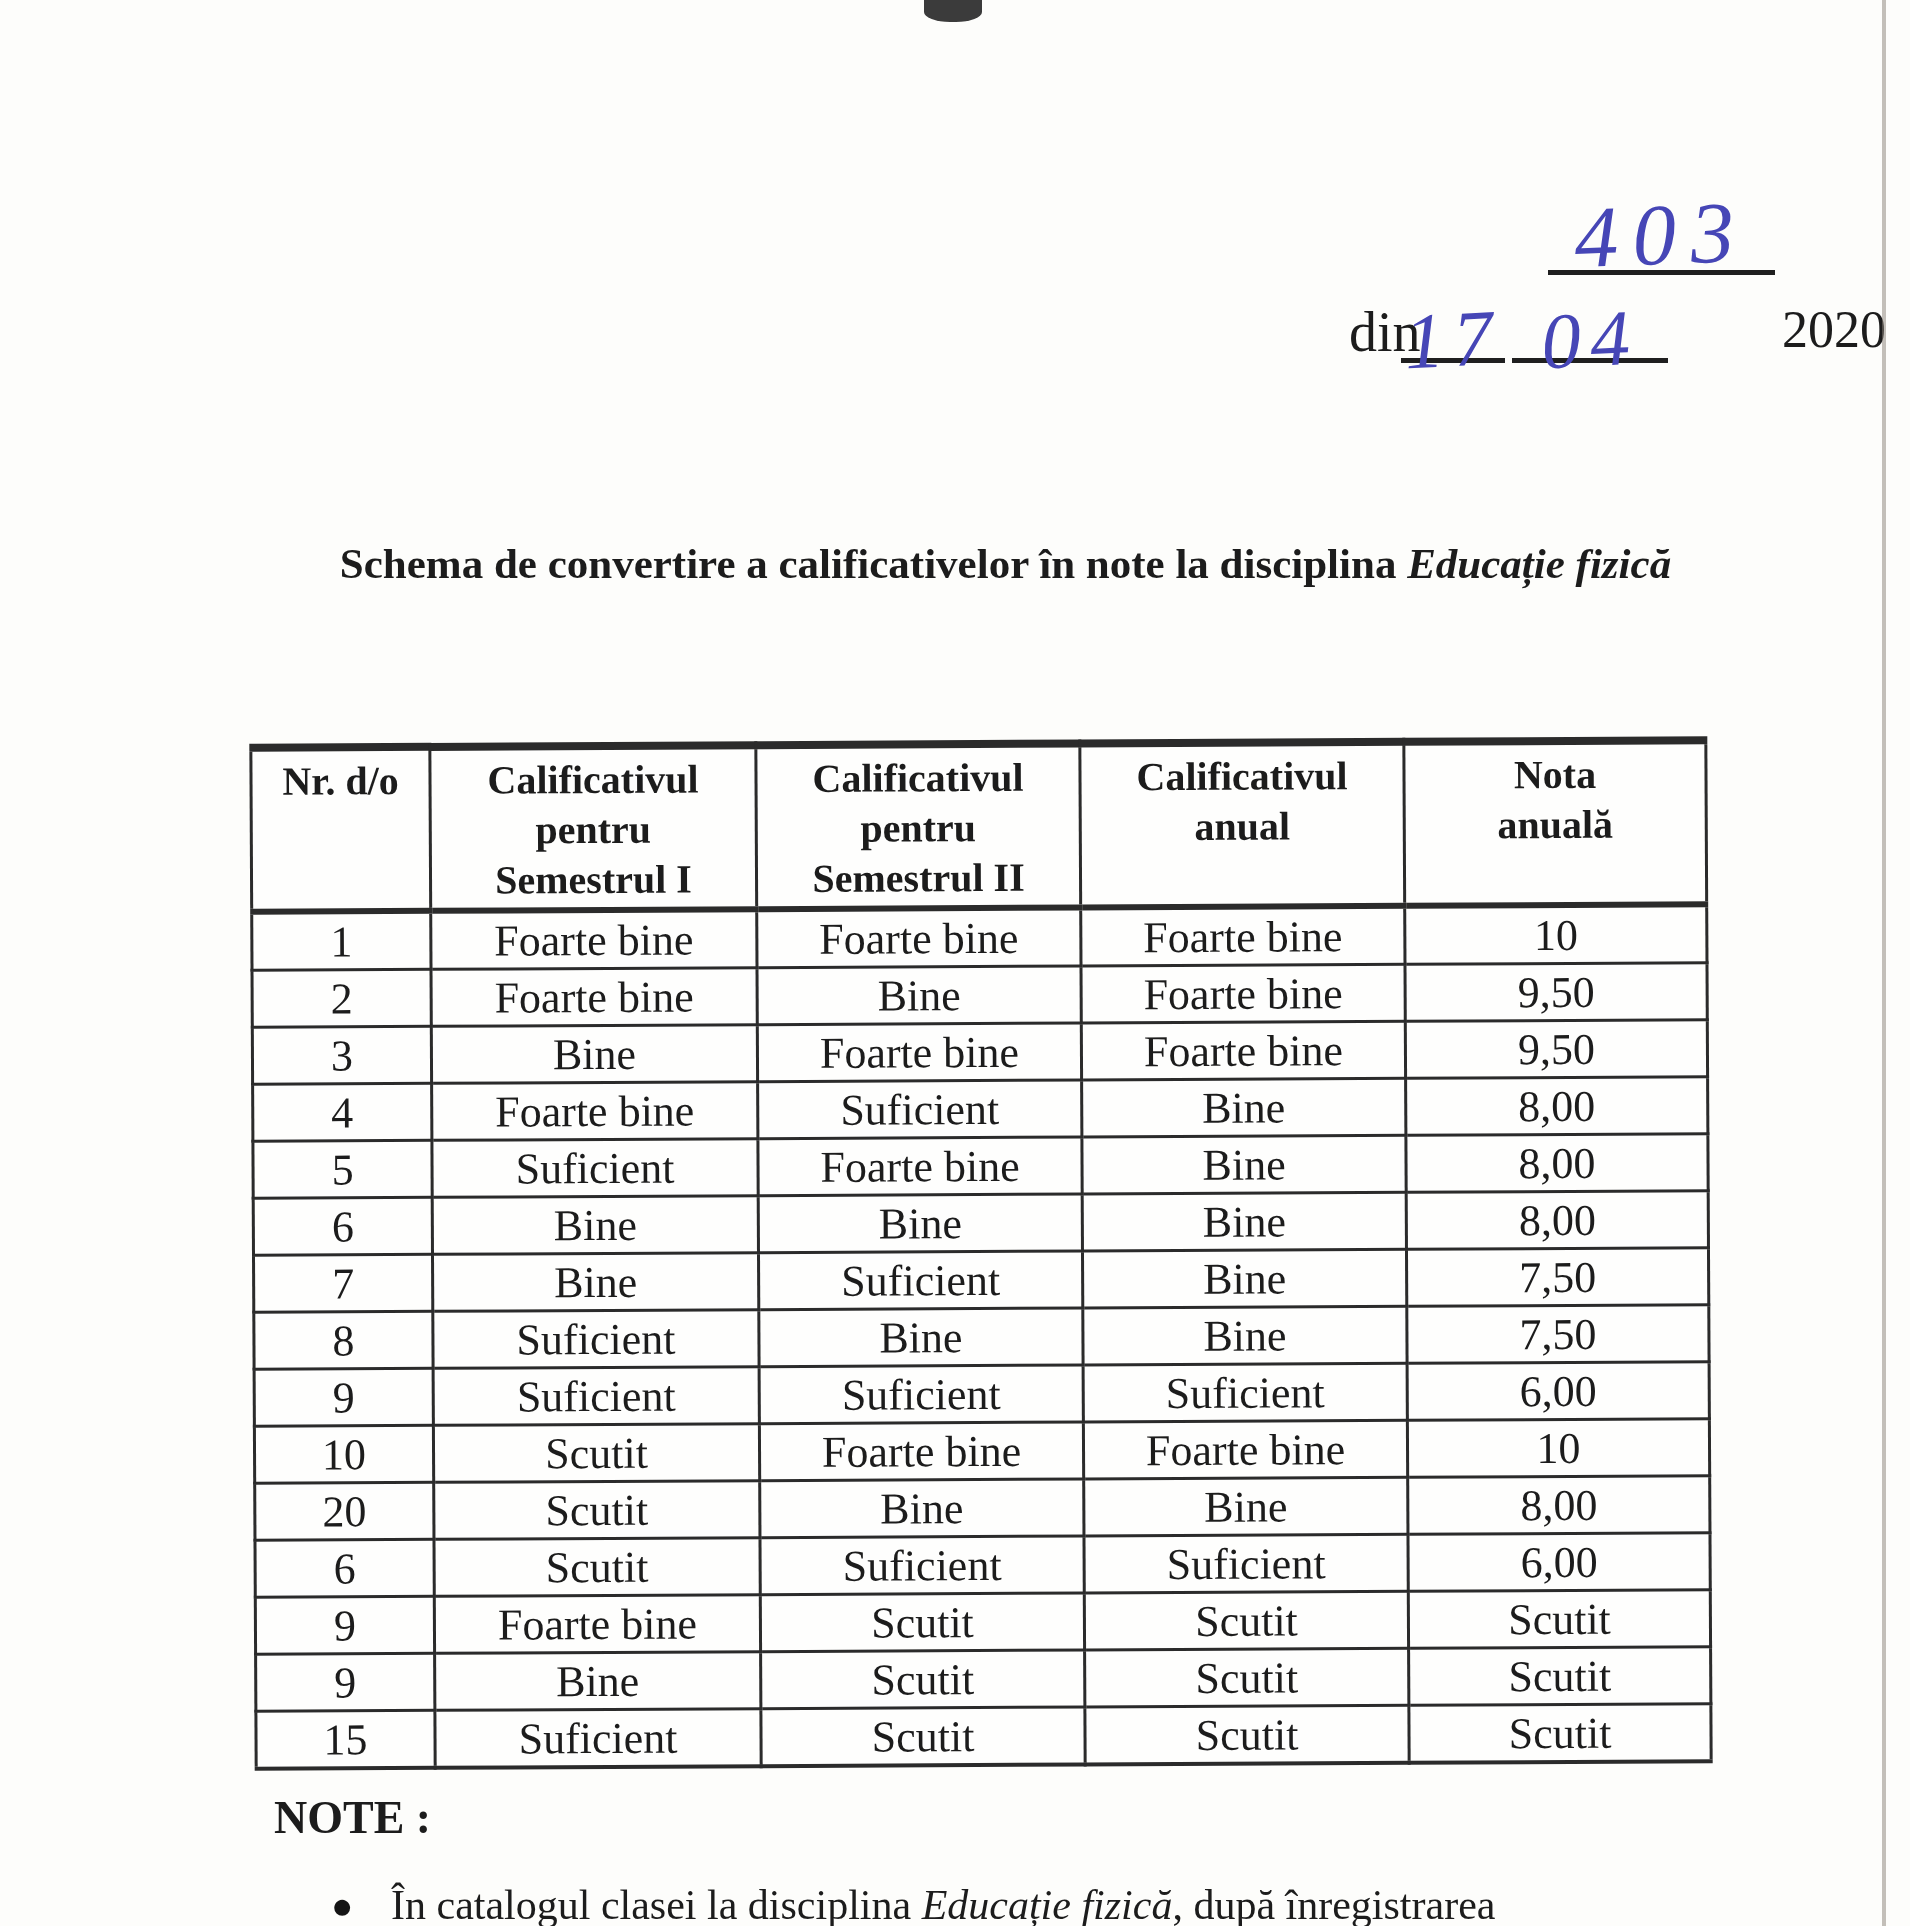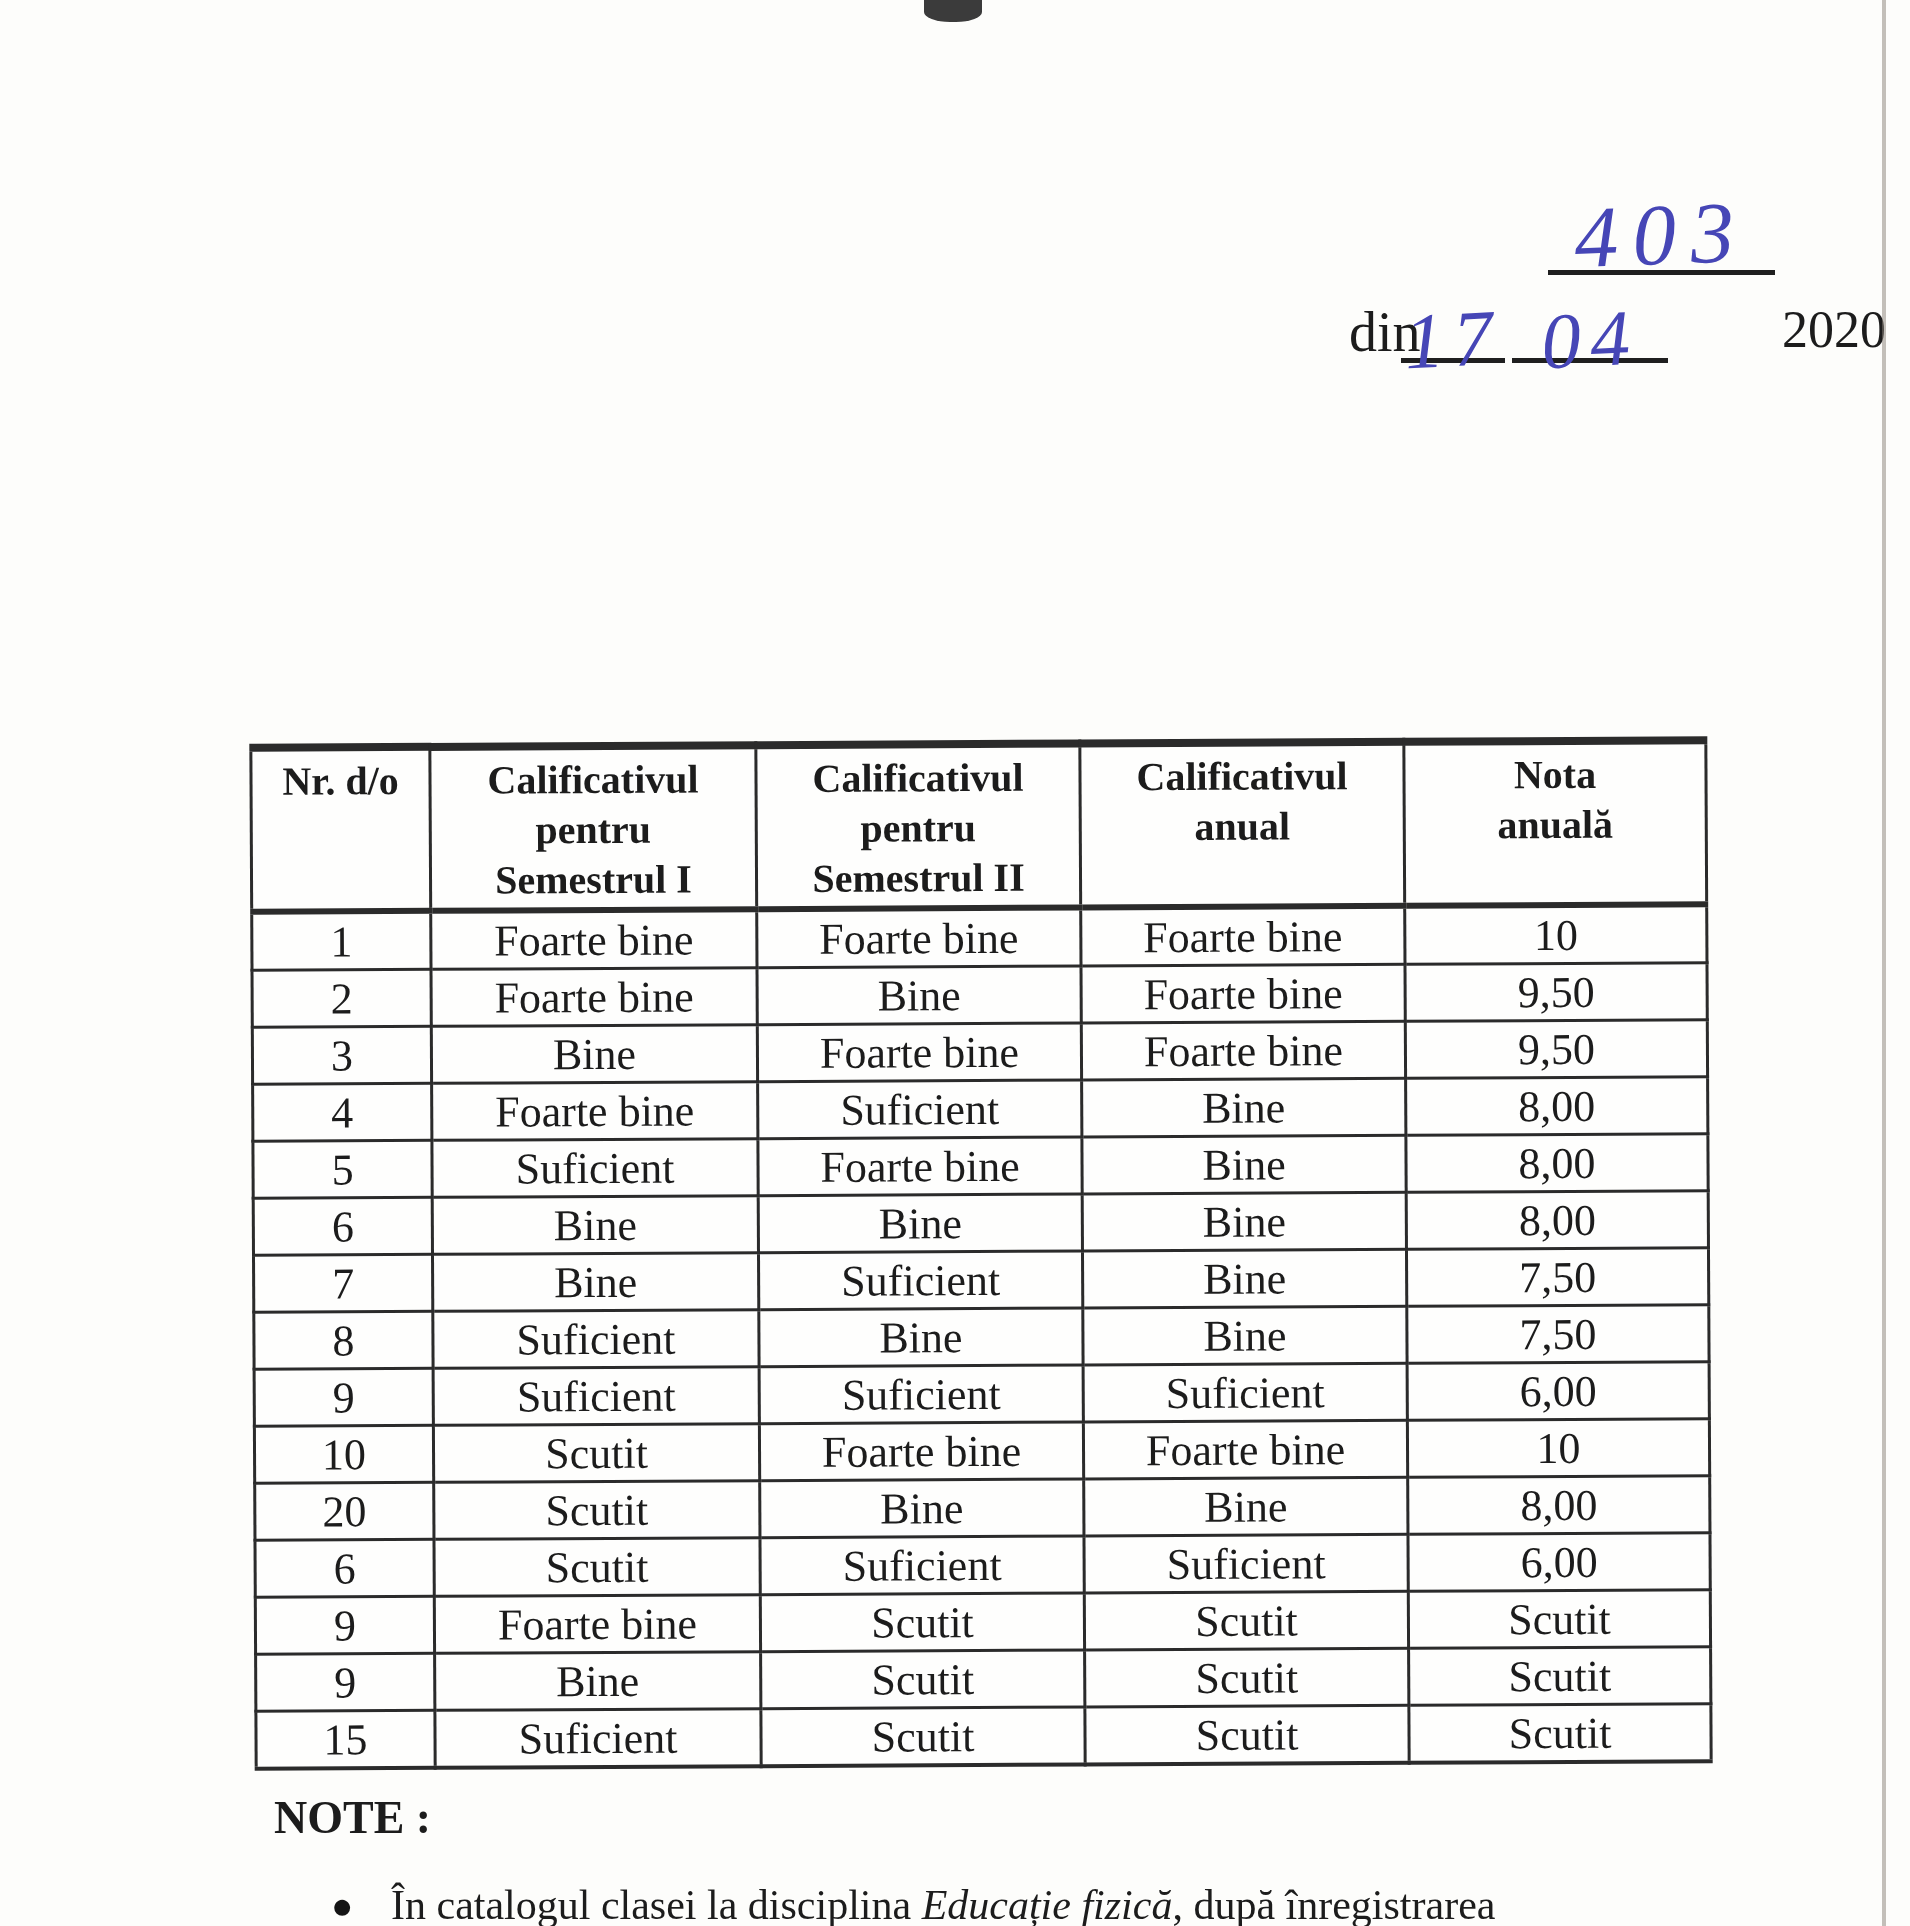--- a/index.html
+++ b/index.html
@@ -114,20 +114,21 @@
   <div class="date-din">din</div>
   <div class="date-slot slot-day">
     <span class="hw" style="color: rgb(70, 70, 182);">17</span>
   </div>
   <div class="date-slot slot-month">
     <span class="hw" style="color: rgb(70, 70, 182);">04</span>
   </div>
   <div class="date-year">2020</div>
 
   <div class="title-block">
+    <div class="t-line"><span>Schema de convertire a calificativelor în note la disciplina </span><span class="it">Educație fizică</span></div>
   </div>
 
   <table class="conv-table">
     <colgroup>
       <col style="width:179px">
         <col style="width:326px">
         <col style="width:324px">
       <col style="width:324px">
         <col style="width:302px">
     </colgroup>

